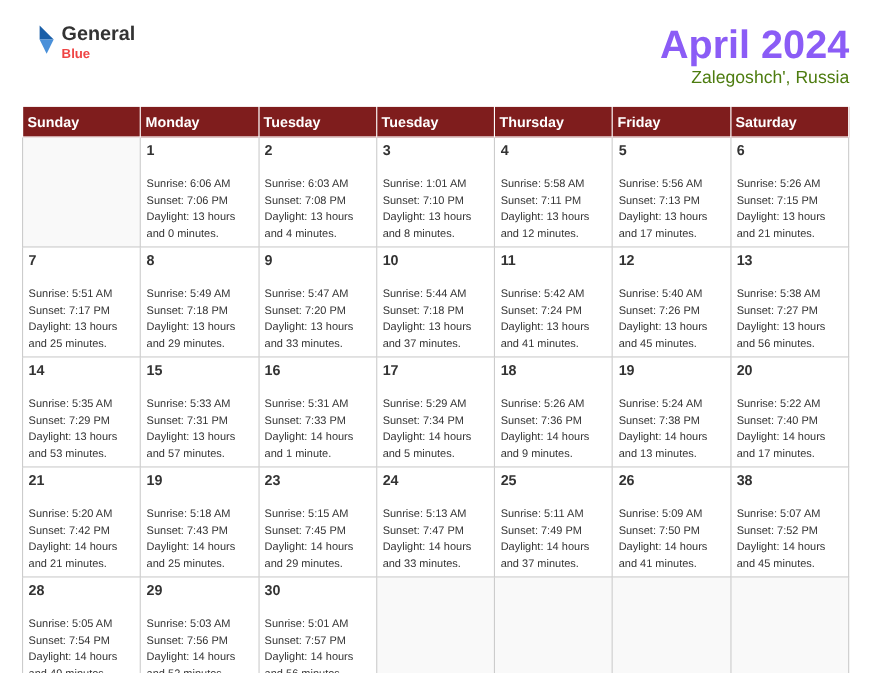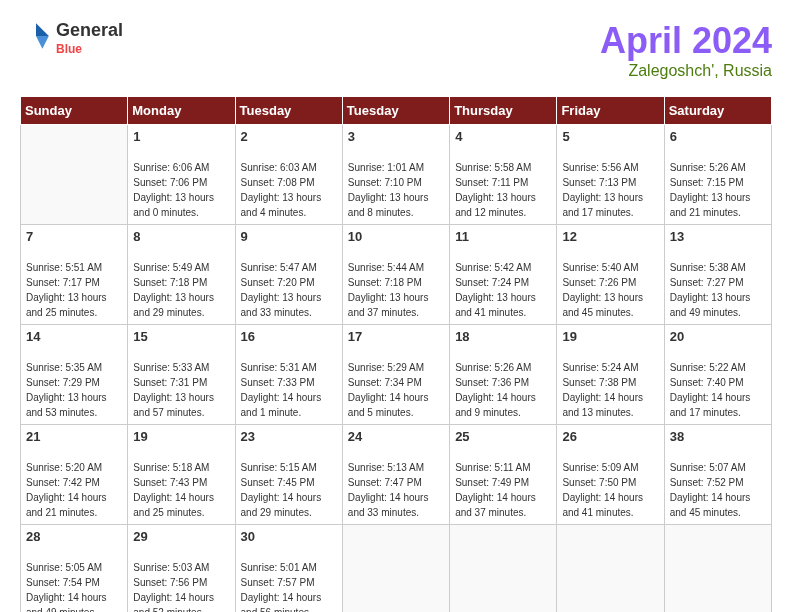--- a/index.html
+++ b/index.html
@@ -213,21 +213,21 @@
           <div>Sunrise: 5:40 AM</div>
           <div>Sunset: 7:26 PM</div>
           <div>Daylight: 13 hours and 45 minutes.</div>
         </div>
       </td>
         <td>
         <span class="day-number">13</span>
         <div class="day-info">
           <div>Sunrise: 5:38 AM</div>
           <div>Sunset: 7:27 PM</div>
-          <div>Daylight: 13 hours and 49 minutes.</div>
+          <div>Daylight: 13 hours and 56 minutes.</div>
         </div>
       </td>
       </tr>
       <tr>
         <td>
         <span class="day-number">14</span>
         <div class="day-info">
           <div>Sunrise: 5:35 AM</div>
           <div>Sunset: 7:29 PM</div>
           <div>Daylight: 13 hours and 53 minutes.</div>

